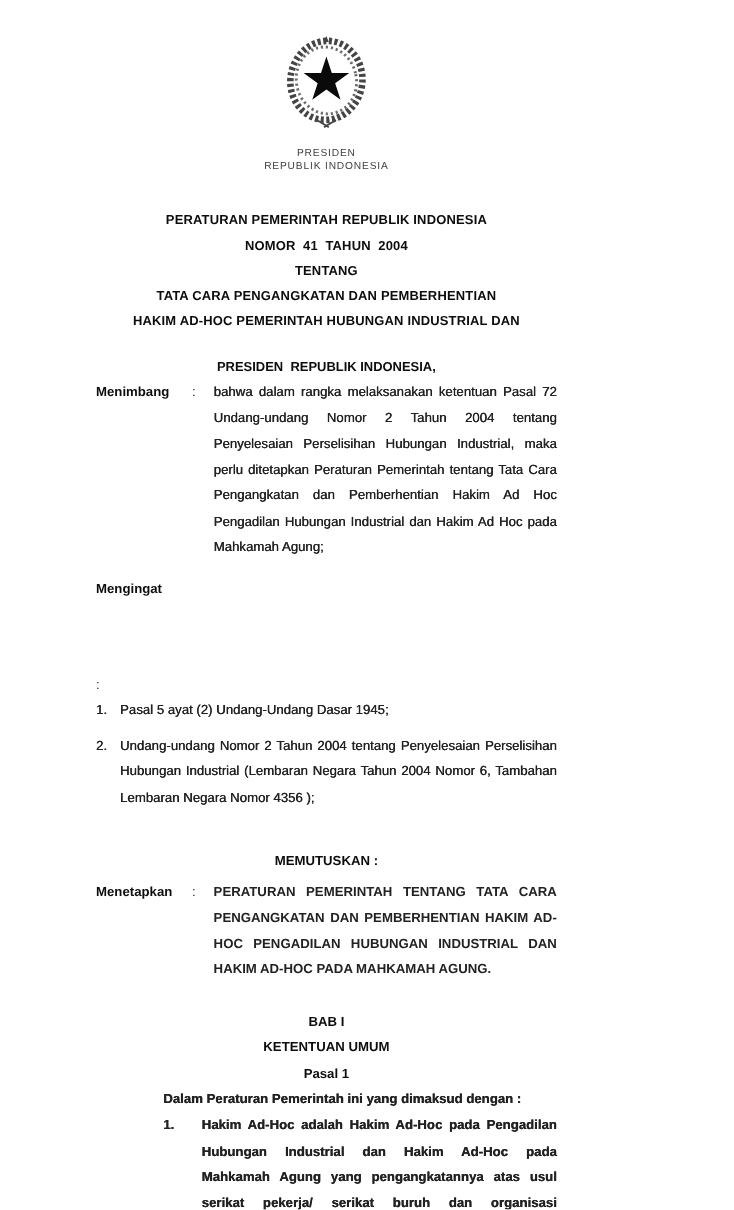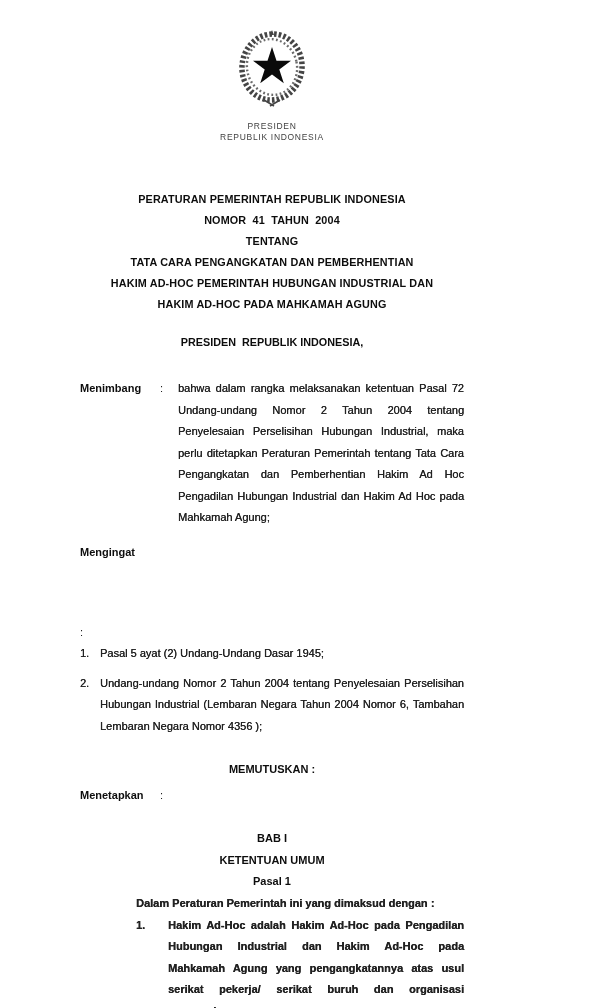--- a/index.html
+++ b/index.html
@@ -23,21 +23,21 @@
     margin-top: 7px;
     text-align: center;
     font-size: 8.5px;
     line-height: 11px;
     letter-spacing: 0.7px;
     color: #3f3f3f;
     font-weight: normal;
   }
   
   .title-block {
-    margin-top: 46px;
+    margin-top: 30px;
     text-align: center;
     font-weight: bold;
     font-size: 10.8px;
     line-height: 21px;
     color: #0d0d0d;
     letter-spacing: 0.15px;
   }
   .pre { white-space: pre; }
   .salutation {
     margin-top: 17px;
@@ -65,37 +65,37 @@
     width: 18px;
     flex: 0 0 18px;
     color: #222;
   }
   .clause-row .bodytxt {
     flex: 1;
     text-align: justify;
     color: #222;
     text-shadow: 0.25px 0 0 currentColor; 
   }
-  .mt-menimbang { margin-top: 25px; }
+  .mt-menimbang { }
   .mt-mengingat { margin-top: 13px; flex-direction: column; }
   .mt-menetapkan { margin-top: 4px; }
   
   .num-item { display: flex; align-items: flex-start; }
   .num-item + .num-item { margin-top: 8px; }
   .num-item .num { flex: 0 0 20px; width: 20px; }
   .num-item .itm { flex: 1; text-align: justify; }
   
   .center-heading {
     text-align: center;
     font-weight: bold;
     font-size: 11px;
     line-height: 21.5px;
     color: #0d0d0d;
   }
-  .mt-memutuskan { margin-top: 22px; }
+  .mt-memutuskan { margin-top: 32px; }
   .mt-bab { margin-top: 22px; }
   .bold-body { font-weight: bold; color: #0d0d0d; text-shadow: none !important; }
   
   .indent-block {
     margin-left: 56px; 
     font-size: 11px;
     line-height: 21.5px;
     color: #222;
     font-weight: bold;
   }
@@ -140,21 +140,20 @@
         <div>REPUBLIK INDONESIA</div>
       </div>
     </div>
 
     <div class="title-block">
       <div class="pre">PERATURAN PEMERINTAH REPUBLIK INDONESIA</div>
       <div class="pre">NOMOR  41  TAHUN  2004</div>
       <div class="pre">TENTANG</div>
       <div class="pre">TATA CARA PENGANGKATAN DAN PEMBERHENTIAN</div>
       <div class="pre">HAKIM AD-HOC PEMERINTAH HUBUNGAN INDUSTRIAL DAN</div>
-      <div class="pre">HAKIM AD-HOC PADA MAHKAMAH AGUNG</div>
     </div>
 
     <div class="salutation">PRESIDEN  REPUBLIK INDONESIA,</div>
 
     <div class="clause-row mt-menimbang">
       <div class="lbl">Menimbang</div>
       <div class="colon">:</div>
       <div class="bodytxt">bahwa dalam rangka melaksanakan ketentuan Pasal 72 Undang-undang Nomor 2 Tahun 2004 tentang Penyelesaian Perselisihan Hubungan Industrial, maka perlu ditetapkan Peraturan Pemerintah tentang Tata Cara Pengangkatan dan Pemberhentian Hakim Ad Hoc Pengadilan Hubungan Industrial dan Hakim Ad Hoc pada Mahkamah Agung;</div>
     </div>
 
@@ -171,20 +170,21 @@
           <div class="itm">Undang-undang Nomor 2 Tahun 2004 tentang Penyelesaian Perselisihan Hubungan Industrial (Lembaran Negara Tahun 2004 Nomor 6, Tambahan Lembaran Negara Nomor 4356 );</div>
         </div>
       </div>
     </div>
 
     <div class="center-heading mt-memutuskan">MEMUTUSKAN :</div>
 
     <div class="clause-row mt-menetapkan">
       <div class="lbl">Menetapkan</div>
       <div class="colon">:</div>
+      <div class="bodytxt bold-body">PERATURAN PEMERINTAH TENTANG TATA CARA PENGANGKATAN DAN PEMBERHENTIAN HAKIM AD-HOC PENGADILAN HUBUNGAN INDUSTRIAL DAN HAKIM AD-HOC PADA MAHKAMAH AGUNG.</div>
     </div>
 
     <div class="center-heading mt-bab">BAB I</div>
     <div class="center-heading">KETENTUAN UMUM</div>
     <div class="center-heading">Pasal 1</div>
 
     <div class="indent-block">
       <div class="pasal-intro">Dalam Peraturan Pemerintah ini yang dimaksud dengan :</div>
       <div class="pasal-item">
         <div class="num">1.</div>

